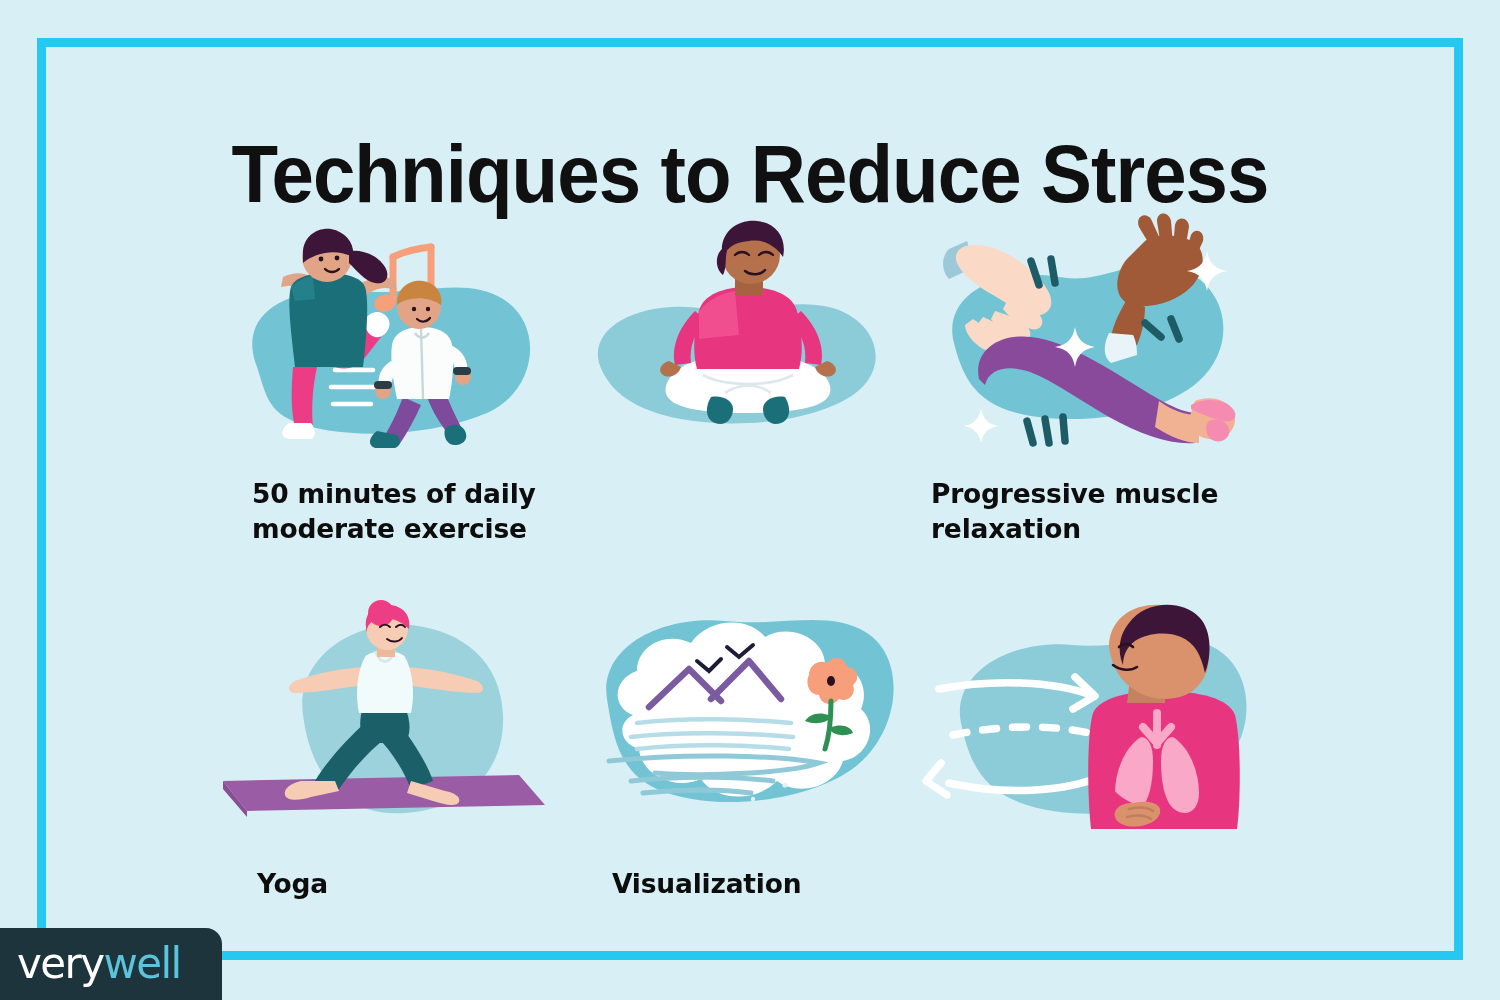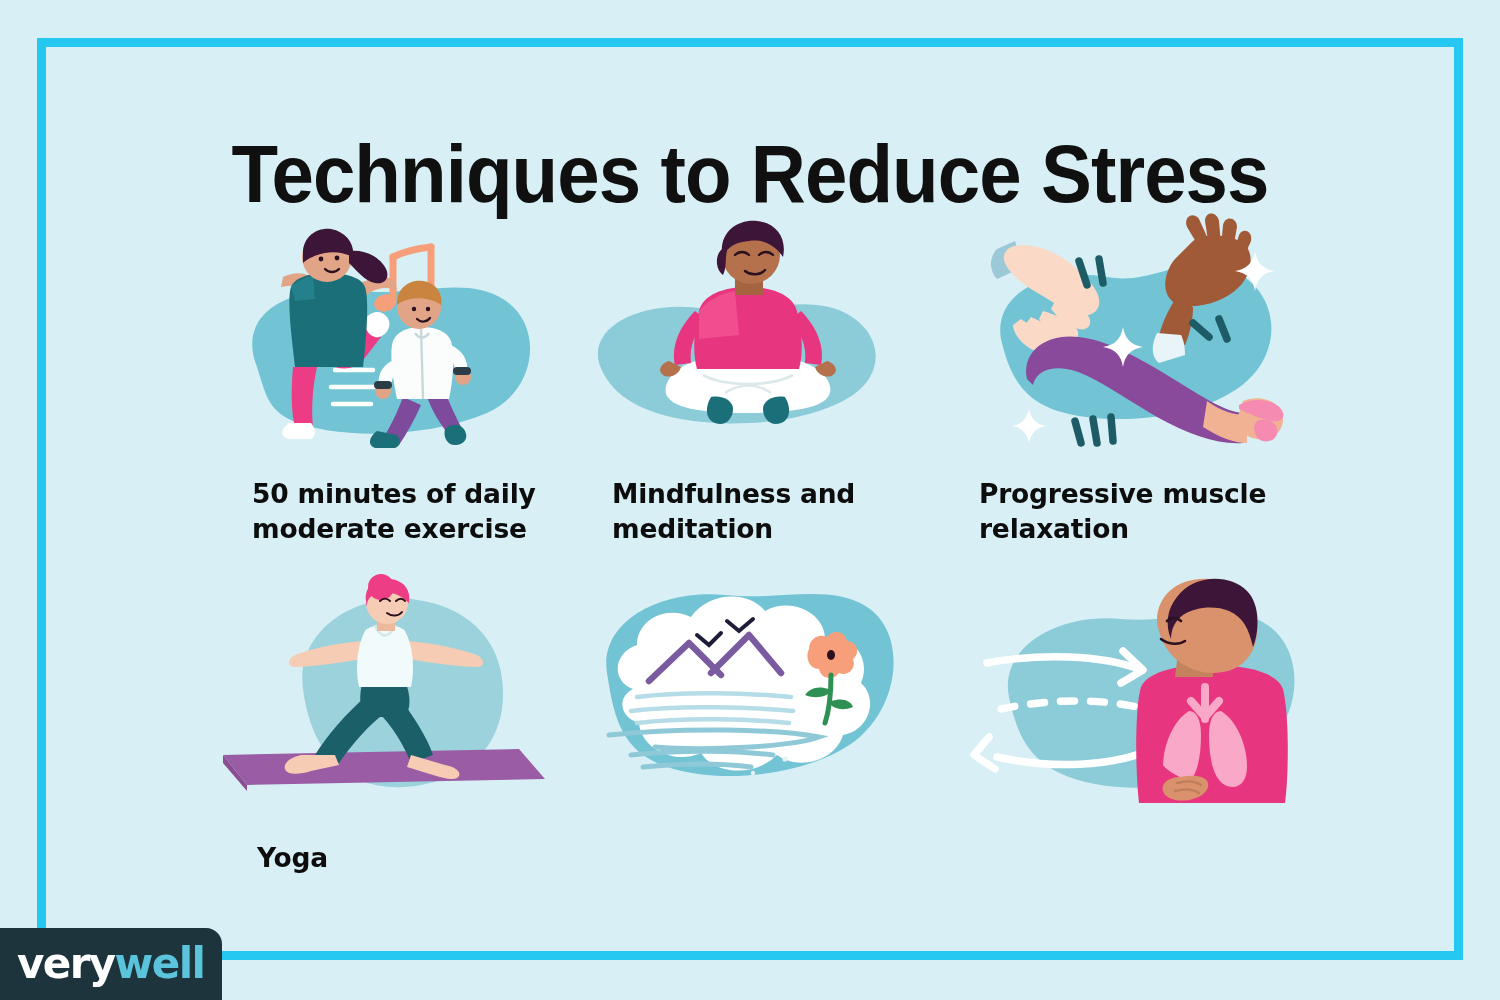--- a/index.html
+++ b/index.html
@@ -39,22 +39,22 @@
     white-space:nowrap;
   }
 
   
   .grid{
     position:absolute;
     left:215px;top:215px;
     width:1075px;height:700px;
   }
   .cell{position:absolute;width:350px;}
-  .c1{left:0;}   .c2{left:360px;} .c3{left:708px;margin-left:48px;}
-  .r1{top:0;}    .r2{top:362px;}
+  .c1{left:0;}   .c2{left:360px;} .c3{left:708px;}
+  .r1{top:0;}    .r2{top:388px;}
 
   .art{
     position:relative;
     width:350px;height:245px;
   }
   .art svg{display:block;width:100%;height:100%;overflow:visible;}
 
   .label{
     font-family:"DejaVu Sans","Liberation Sans", sans-serif;
     font-weight:700;
@@ -75,21 +75,21 @@
   .logo{
     position:absolute;
     left:0;top:928px;
     width:222px;height:72px;
     background:#1d343c;
     border-top-right-radius:16px;
     display:flex;align-items:center;
   }
   .logo-text{
     font-family:"DejaVu Sans","Liberation Sans", sans-serif;
-    font-weight:700;
+    font-weight:400;
     font-size:42px;
     letter-spacing:-1.6px;
     margin-left:17px;
     line-height:1;
   }
   .logo-very{color:#ffffff;}
   .logo-well{color:#5cc3dd;}
 </style>
 </head>
 <body>
@@ -201,22 +201,20 @@
           <rect x="160" y="52" width="28" height="28" fill="#a5643f"></rect>
 
           <circle cx="176" cy="40" r="29" fill="#b4714b"></circle>
           <path d="M147 38 C145 16 164 4 182 6 C202 8 212 24 208 42 C200 30 188 24 174 26 C162 27 152 31 147 44 Z" fill="#3c1538"></path>
           <path d="M147 34 C140 40 140 54 148 60 C152 52 150 42 152 36 Z" fill="#3c1538"></path>
           <path d="M160 40 C164 36 170 36 174 40" stroke="#2b1020" stroke-width="2.4" fill="none" stroke-linecap="round"></path>
           <path d="M184 40 C188 36 194 36 198 40" stroke="#2b1020" stroke-width="2.4" fill="none" stroke-linecap="round"></path>
           <path d="M170 56 C176 61 186 60 190 55" stroke="#2b1020" stroke-width="2.4" fill="none" stroke-linecap="round"></path>
         </svg>
       </div>
-      <div class="label">Mindfulness and
-meditation</div>
     </div>
 
     <div class="cell c3 r1">
       <div class="art">
         <svg viewBox="0 0 350 245">
           <path d="M30 124 C22 78 76 52 136 62 C180 70 210 40 252 52 C306 68 316 130 276 166 C236 202 150 212 94 198 C50 187 38 158 30 124 Z" fill="#72c4d4"></path>
 
           <g>
             <path d="M26 34 C18 42 18 56 26 64 L52 52 L44 26 Z" fill="#9bc9d8"></path>
             <path d="M40 32 C56 26 84 34 106 54 C122 68 130 80 128 90 C126 100 112 104 100 98 L70 80 C52 70 38 58 34 48 C31 41 34 35 40 32 Z" fill="#fbd9c7"></path>
@@ -333,20 +331,21 @@
 
           <g>
             <path d="M234 72 C234 62 244 56 252 60 C258 52 270 54 272 64 C282 64 286 76 278 82 C282 92 272 100 264 96 C258 104 246 102 244 92 C234 92 230 80 234 72 Z" fill="#f79f7a"></path>
             <ellipse cx="256" cy="78" rx="4" ry="5" fill="#2b1020"></ellipse>
             <path d="M256 98 C256 118 254 134 250 146" stroke="#2e9153" stroke-width="5" fill="none" stroke-linecap="round"></path>
             <path d="M254 112 C242 108 234 112 230 118 C240 122 250 120 254 116 Z" fill="#2e9153"></path>
             <path d="M256 124 C268 120 276 124 278 130 C268 134 260 132 256 128 Z" fill="#2e9153"></path>
           </g>
         </svg>
       </div>
+      <div class="label">Visualization</div>
     </div>
 
     <div class="cell c3 r2">
       <div class="art">
         <svg viewBox="0 0 350 245">
           <path d="M38 120 C28 72 84 36 150 42 C204 47 250 24 290 44 C336 68 334 140 288 176 C242 212 152 220 98 200 C58 185 46 158 38 120 Z" fill="#8ccbd8"></path>
 
           <g stroke="#ffffff" stroke-width="7.5" fill="none" stroke-linecap="round" stroke-linejoin="round">
             <path d="M16 86 C70 76 130 78 168 92"></path>
             <path d="M152 74 L172 93 L150 106"></path>

